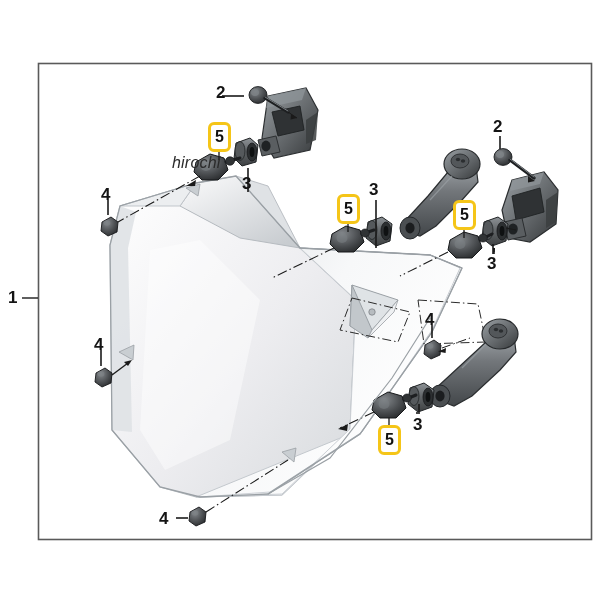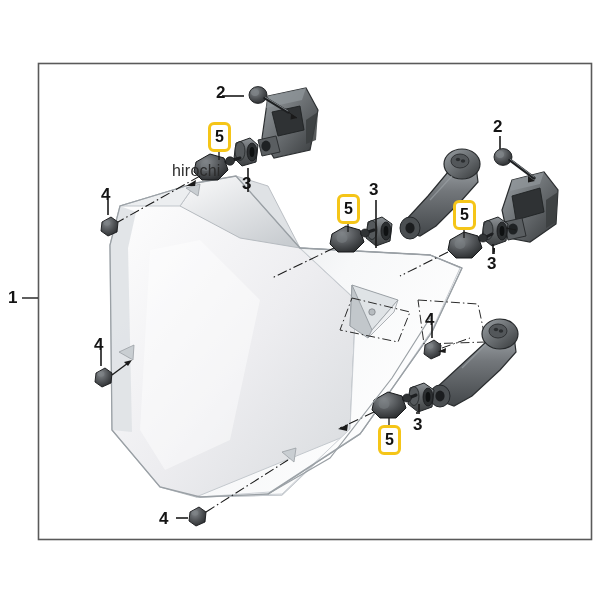--- a/index.html
+++ b/index.html
@@ -350,15 +350,15 @@
   <div class="callout-num" style="left:101px;top:186px;">4</div>
   <div class="callout-num" style="left:94px; top:336px;">4</div>
   <div class="callout-num" style="left:425px;top:311px;">4</div>
   <div class="callout-num" style="left:159px;top:510px;">4</div>
 
   <div class="badge" style="left:208px;top:122px;">5</div>
   <div class="badge" style="left:337px;top:194px;">5</div>
   <div class="badge" style="left:453px;top:200px;">5</div>
   <div class="badge" style="left:378px;top:425px;">5</div>
 
-  <div class="watermark" style="left:172px;top:162px;">hirochi</div>
+  <div class="watermark" style="left:172px;top:154px;font-style:italic;">hirochi</div>
 
 </div>
 
 </body></html>

